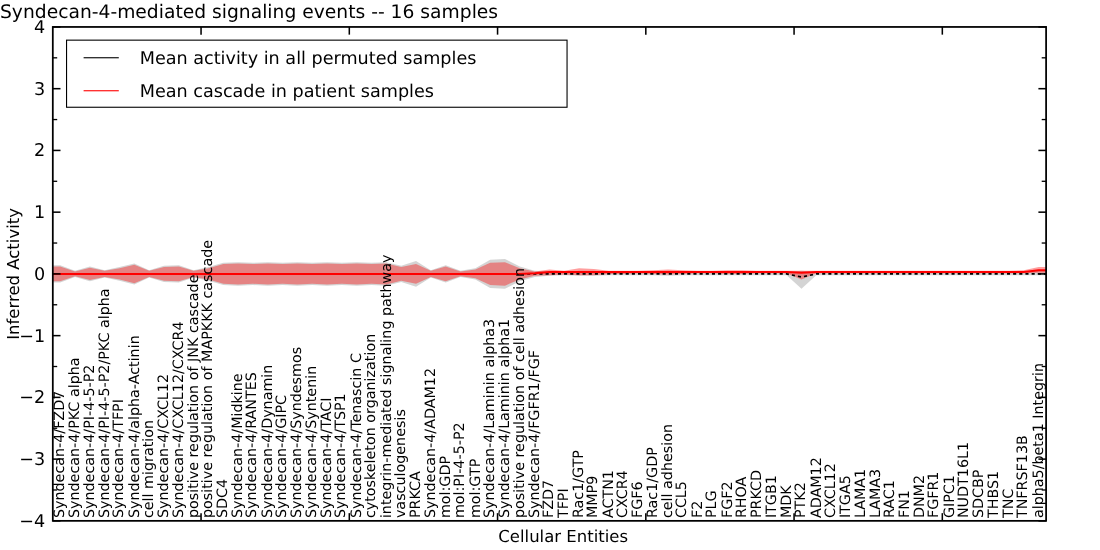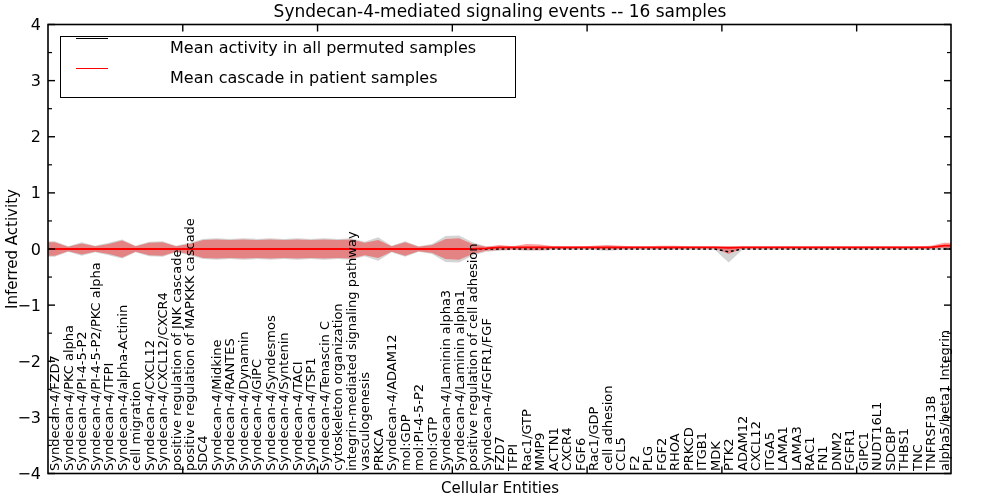--- a/index.html
+++ b/index.html
@@ -1,29 +1,29 @@
 <!DOCTYPE html>
 <html><head>
 <meta charset="utf-8">
 <style>
   html,body{margin:0;padding:0;background:#fff;}
   body{font-family:"DejaVu Sans","Liberation Sans",sans-serif;color:#000;}
   #figure{position:relative;width:1000px;height:500px;background:#fff;overflow:hidden;}
   #plot-svg{position:absolute;left:0;top:0;}
-  .title{position:absolute;left:0;right:0;top:1px;text-align:center;font-size:17px;}
+  .title{position:absolute;left:0;right:0;top:1px;font-size:17px;}
   .ylab{position:absolute;left:12px;top:249px;transform:translate(-50%,-50%) rotate(-90deg);
         white-space:nowrap;font-size:15px;}
-  .xlab{position:absolute;left:500px;top:488px;transform:translate(-50%,-50%);
+  .xlab{position:absolute;left:512px;top:488px;transform:translate(-50%,-50%);
         white-space:nowrap;font-size:15px;}
   .xcat{position:absolute;white-space:nowrap;font-size:13px;line-height:13px;
         transform-origin:0 100%;transform:rotate(-90deg);}
   .legend{position:absolute;left:60px;top:36px;width:456px;height:62px;
           border:1.6px solid #000;background:#fff;display:flex;flex-direction:column;
           justify-content:space-around;box-sizing:border-box;}
-  .legend-row{display:flex;height:28px;gap:43px;}
+  .legend-row{display:flex;align-items:center;height:28px;}
   .legend-line{width:32px;height:0;border-top-width:1.8px;border-top-style:solid;
                margin-left:15px;flex:none;}
   .legend-label{margin-left:19px;font-size:16px;white-space:nowrap;}
 </style>
 </head>
 <body>
 
 <div id="figure">
   <svg id="plot-svg" width="1000" height="500">
       <polygon points="48,241.1425 54.73880597014925,241.1425 68.21641791044776,246.19375000000002 81.69402985074626,242.265 95.17164179104478,245.63250000000002 108.6492537313433,242.82625 122.1268656716418,239.45875 135.6044776119403,245.63250000000002 149.0820895522388,241.70375 162.55970149253733,241.1425 176.03731343283582,245.63250000000002 189.51492537313433,242.82625 202.99253731343285,238.8975 216.47014925373134,238.33624999999998 229.94776119402985,238.8975 243.42537313432837,238.33624999999998 256.9029850746268,238.8975 270.38059701492534,238.33624999999998 283.85820895522386,238.8975 297.3358208955224,238.33624999999998 310.8134328358209,238.8975 324.2910447761194,238.33624999999998 337.7686567164179,238.8975 351.24626865671644,238.33624999999998 364.7238805970149,241.70375 378.2014925373134,237.21375 391.67910447761193,245.63250000000002 405.15671641791045,241.1425 418.63432835820896,246.19375000000002 432.1119402985075,243.94875000000002 445.589552238806,236.09124999999997 459.06716417910445,235.53 472.54477611940297,242.265 486.0223880597015,246.19375000000002 499.5,246.755 512.9776119402985,247.31625 526.455223880597,246.19375000000002 539.9328358208955,246.19375000000002 553.4104477611941,247.31625 566.8880597014926,247.31625 580.3656716417911,247.31625 593.8432835820895,246.755 607.320895522388,246.19375000000002 620.7985074626865,246.755 634.276119402985,247.31625 647.7537313432836,247.31625 661.2313432835821,246.755 674.7089552238806,246.755 688.1865671641791,247.31625 701.6641791044776,247.31625 715.1417910447761,247.31625 728.6194029850747,246.19375000000002 742.0970149253732,247.31625 755.5746268656717,247.31625 769.0522388059702,247.31625 782.5298507462686,247.31625 796.0074626865671,247.31625 809.4850746268656,247.31625 822.9626865671642,247.31625 836.4402985074627,247.31625 849.9179104477612,247.31625 863.3955223880597,247.31625 876.8731343283582,247.31625 890.3507462686567,247.31625 903.8283582089553,247.31625 917.3059701492538,247.31625 930.7835820895523,246.755 944.2611940298508,245.63250000000002 951,245.63250000000002 951,250.1225 944.2611940298508,250.1225 930.7835820895523,250.1225 917.3059701492538,250.1225 903.8283582089553,250.1225 890.3507462686567,250.1225 876.8731343283582,250.1225 863.3955223880597,250.1225 849.9179104477612,250.1225 836.4402985074627,250.1225 822.9626865671642,250.1225 809.4850746268656,250.1225 796.0074626865671,250.1225 782.5298507462686,250.1225 769.0522388059702,250.1225 755.5746268656717,250.1225 742.0970149253732,250.1225 728.6194029850747,262.47 715.1417910447761,250.1225 701.6641791044776,250.1225 688.1865671641791,250.1225 674.7089552238806,250.1225 661.2313432835821,250.1225 647.7537313432836,250.1225 634.276119402985,250.1225 620.7985074626865,250.1225 607.320895522388,250.68374999999997 593.8432835820895,250.1225 580.3656716417911,250.1225 566.8880597014926,250.1225 553.4104477611941,250.1225 539.9328358208955,250.68374999999997 526.455223880597,250.68374999999997 512.9776119402985,250.1225 499.5,250.68374999999997 486.0223880597015,251.80624999999998 472.54477611940297,255.735 459.06716417910445,262.47 445.589552238806,261.90875 432.1119402985075,254.05124999999998 418.63432835820896,251.80624999999998 405.15671641791045,256.8575 391.67910447761193,252.3675 378.2014925373134,260.78625 364.7238805970149,256.29625 351.24626865671644,259.66375 337.7686567164179,259.1025 324.2910447761194,259.66375 310.8134328358209,259.1025 297.3358208955224,259.66375 283.85820895522386,259.1025 270.38059701492534,259.66375 256.9029850746268,259.1025 243.42537313432837,259.66375 229.94776119402985,259.1025 216.47014925373134,259.66375 202.99253731343285,259.1025 189.51492537313433,255.17374999999998 176.03731343283582,252.3675 162.55970149253733,256.8575 149.0820895522388,256.29625 135.6044776119403,252.3675 122.1268656716418,258.54125 108.6492537313433,255.17374999999998 95.17164179104478,252.3675 81.69402985074626,255.735 68.21641791044776,251.80624999999998 54.73880597014925,256.8575 48,256.8575" fill="#999999" fill-opacity="0.42" stroke="none"></polygon>

